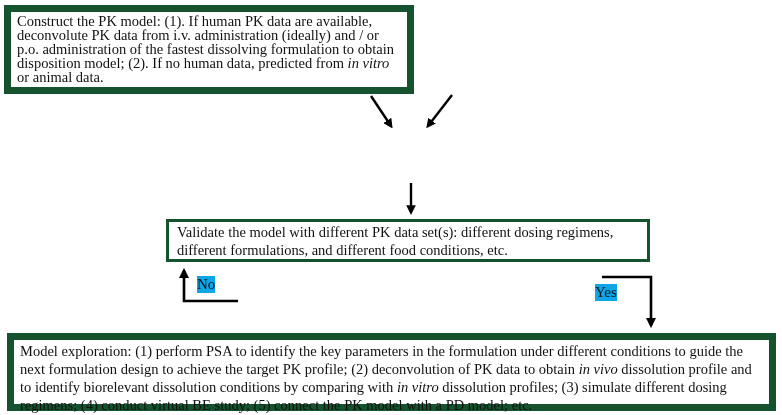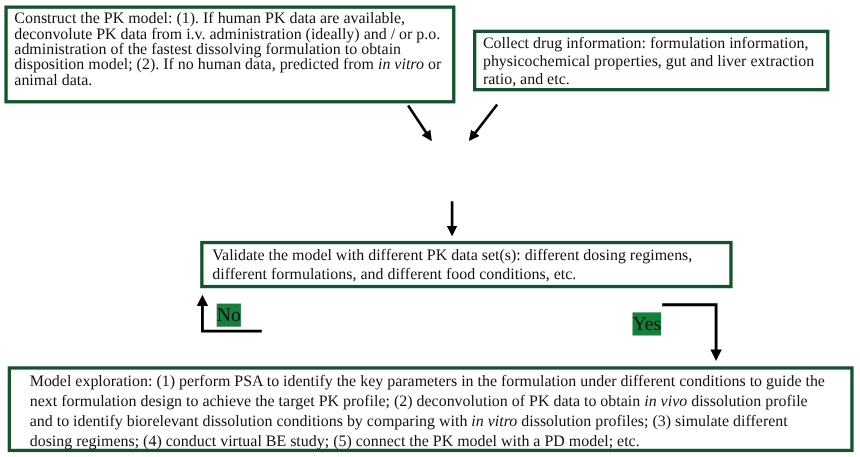--- a/index.html
+++ b/index.html
@@ -17,39 +17,39 @@
   }
   .arrows {
     position: absolute;
     left: 0; top: 0;
     width: 782px; height: 415px;
     pointer-events: none;
   }
   .box {
     position: absolute;
     background: #ffffff;
-    border: 3px solid #14532d;
+    border: 7px solid #14532d;
     font-size: 14.5px;
     color: #111111;
   }
   .box .txt { display: block; white-space: pre-wrap; }
   .box-construct { left: 4px;   top: 5px;   width: 410px; height: 89px; padding: 2px 6px; line-height: 14px; }
   .box-collect   { left: 430px; top: 27px;  width: 324px; height: 56px; padding: 2px 6px; line-height: 16px; }
   .box-fix       { left: 115px; top: 136px; width: 585px; height: 45px; padding: 2px 8px; line-height: 18px; }
-  .box-validate  { left: 166px; top: 219px; width: 484px; height: 43px; padding: 2px 8px; line-height: 17.5px; border-width: 3px; margin-left: 16px; }
+  .box-validate  { left: 166px; top: 219px; width: 484px; height: 43px; padding: 2px 8px; line-height: 17.5px; border-width: 3px; }
   .box-decision  { left: 238px; top: 271px; width: 364px; height: 42px; padding: 2px 7px; line-height: 17px; border-width: 3px; }
-  .box-explore   { left: 7px;   top: 333px; width: 769px; height: 78px; padding: 2px 17px; line-height: 18px; }
+  .box-explore   { left: 7px;   top: 333px; width: 769px; height: 78px; padding: 2px 6px; line-height: 18px; }
   .flow-label {
     position: absolute;
-    font-size: 18px;
+    font-size: 15px;
     color: #111111;
-    background: #15803d;
+    background: #0ea5e9;
   }
   .label-no  { left: 197px; top: 276px; }
-  .label-yes { left: 575px; top: 284px; }
+  .label-yes { left: 595px; top: 284px; }
   em { font-style: italic; }
 </style>
 </head>
 <body>
 
 <div class="canvas">
 
   <svg class="arrows" viewBox="0 0 782 415" xmlns="http://www.w3.org/2000/svg">
     <defs>
       <marker id="ah" viewBox="0 0 10 10" refX="7" refY="5" markerWidth="4" markerHeight="4" orient="auto">
@@ -60,23 +60,20 @@
     <path d="M 452 95 L 428 126" fill="none" stroke="#000000" stroke-width="2.4" marker-end="url(#ah)"></path>
     <path d="M 411 183 L 411 212" fill="none" stroke="#000000" stroke-width="2.4" marker-end="url(#ah)"></path>
     <path d="M 238 301 L 184 301 L 184 271" fill="none" stroke="#000000" stroke-width="2.6" marker-end="url(#ah)"></path>
     <path d="M 602 277 L 651 277 L 651 325" fill="none" stroke="#000000" stroke-width="2.6" marker-end="url(#ah)"></path>
   </svg>
 
   <div class="box box-construct">
     <span class="txt"><span>Construct the PK model: (1). If human PK data are available, deconvolute PK data from i.v. administration (ideally) and / or p.o. administration of the fastest dissolving formulation to obtain disposition model; (2). If no human data, predicted from </span><em>in vitro</em><span> or animal data.</span></span>
   </div>
 
-  <div class="box box-collect">
-    <span class="txt"><span>Collect drug information: formulation information, physicochemical properties, gut and liver extraction ratio, and etc.</span></span>
-  </div>
 
 
   <div class="box box-validate">
     <span class="txt"><span>Validate the model with different PK data set(s): different dosing regimens, different formulations, and different food conditions, etc.</span></span>
   </div>
 
 
   <div class="flow-label label-no">No</div>
   <div class="flow-label label-yes">Yes</div>
 

